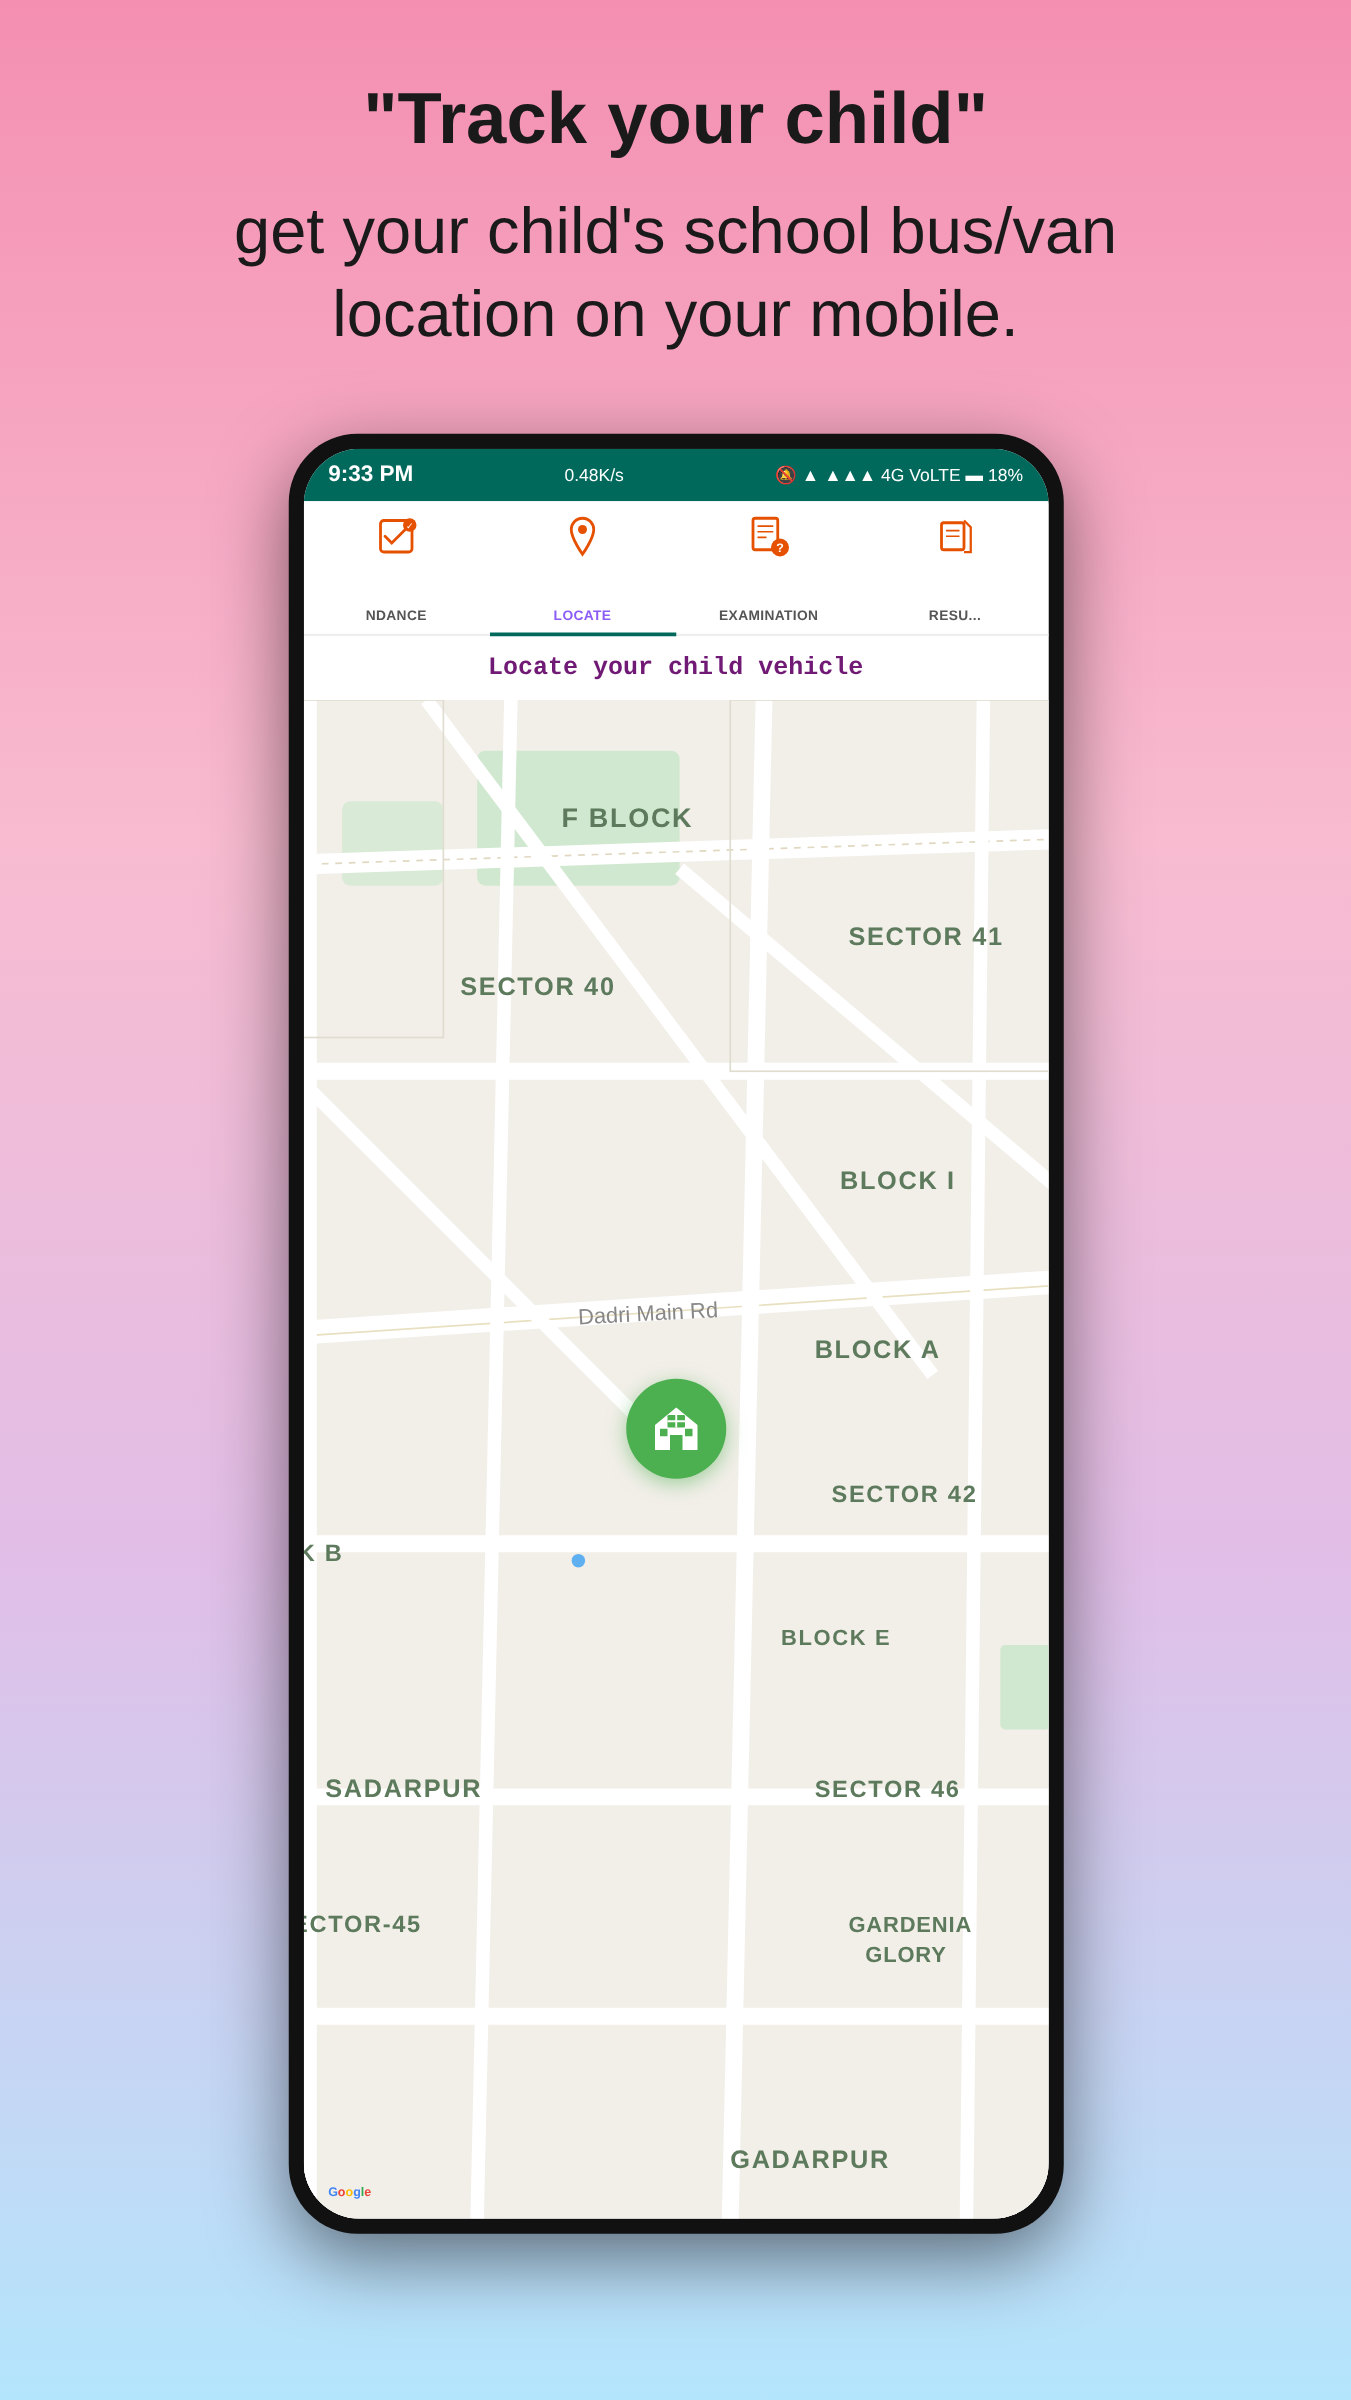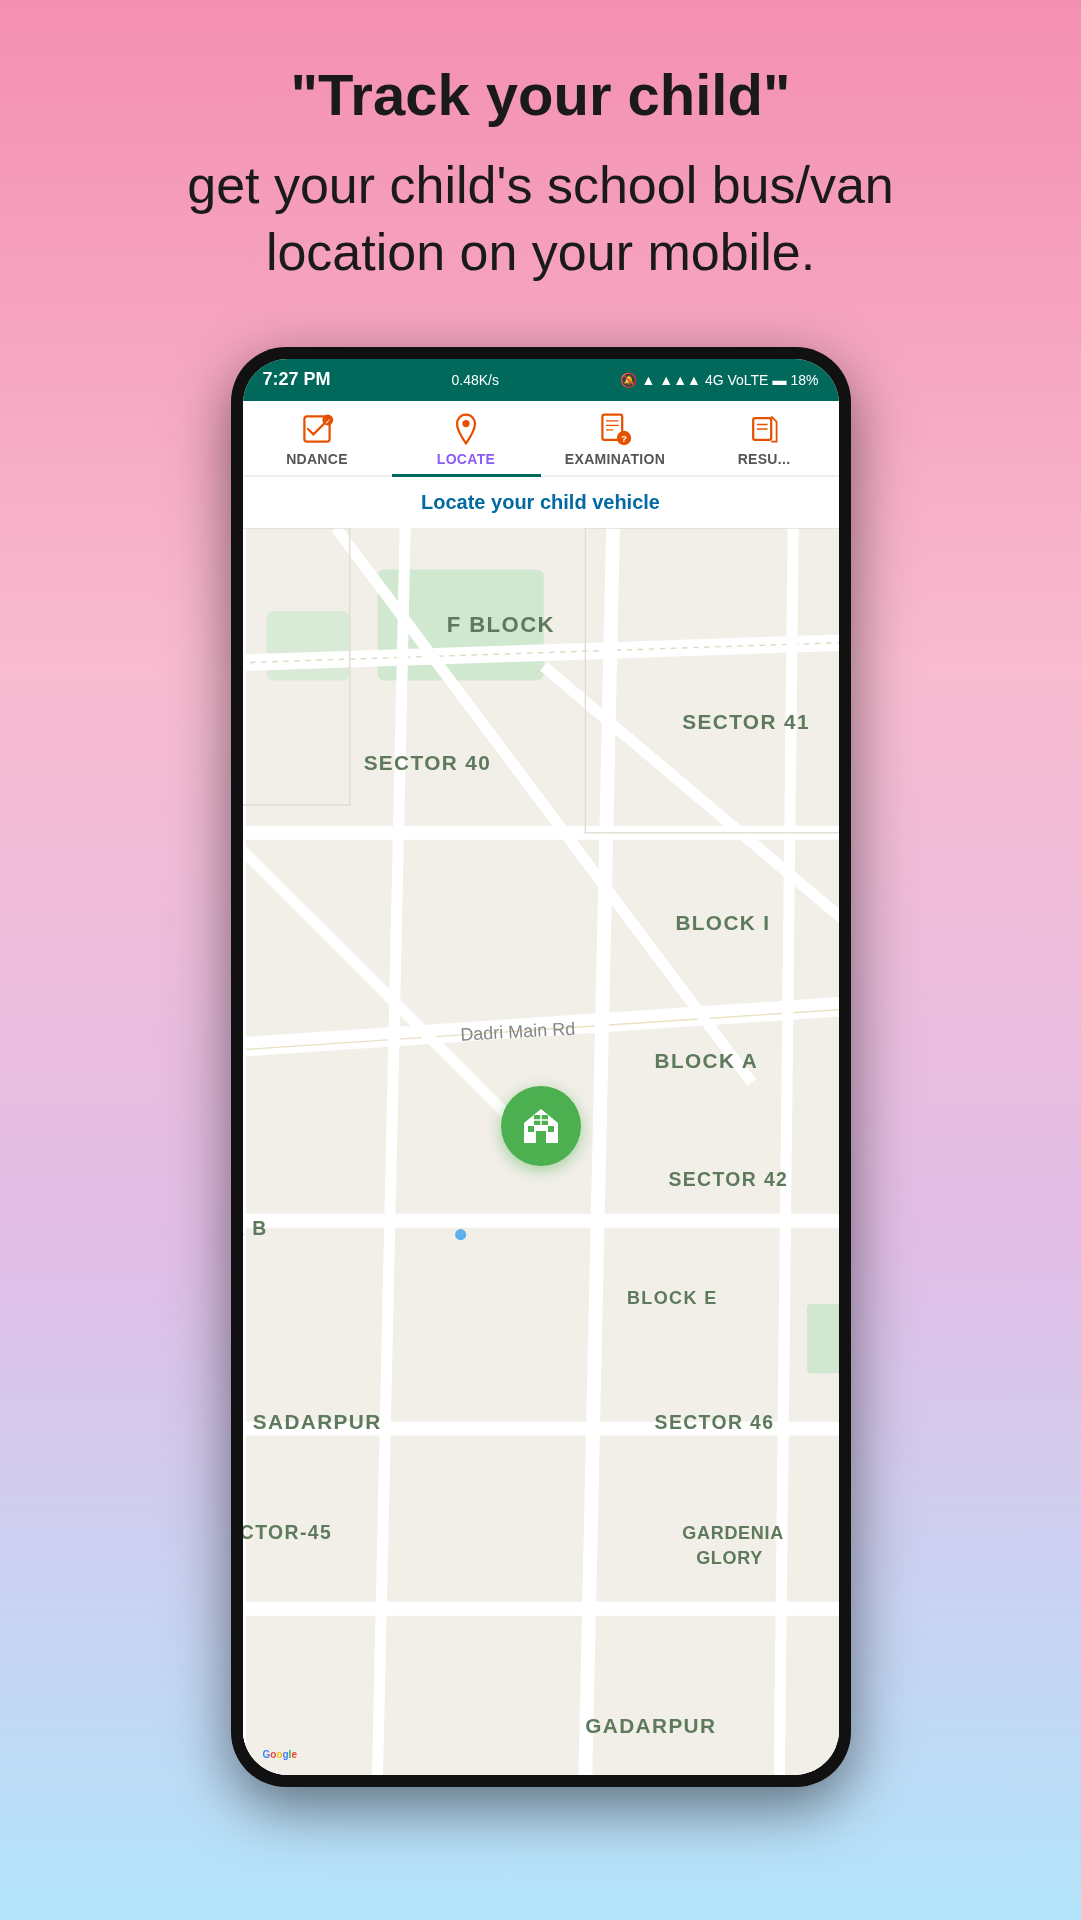--- a/index.html
+++ b/index.html
@@ -114,33 +114,35 @@
       background: #00695c;
     }
 
     .tab-icon {
       width: 36px;
       height: 36px;
       margin-bottom: 4px;
     }
 
     .tab-label {
-      font-size: 14px;
+      font-size: 11px;
       font-weight: bold;
       letter-spacing: 0.3px;
+      margin-top: 36px;
     }
 
     .page-title {
       text-align: center;
       font-size: 20px;
       font-weight: bold;
-      color: #0369a1;
+      color: #701a75;
       padding: 14px 10px;
       background: #fff;
       flex-shrink: 0;
+      font-family: Liberation Mono, monospace;
     }
 
     .map-container {
       flex: 1;
       position: relative;
       overflow: hidden;
       background: #e8e8e8;
       text-align: right;
     }
 
@@ -199,21 +201,21 @@
     <span>location on your mobile.</span>
   </div>
 </div>
 
 <div class="phone-wrapper">
   <div class="phone-outer">
     <div class="phone-inner">
       <div class="phone-screen">
 
         <div class="status-bar">
-          <span class="status-left">7:27 PM</span>
+          <span class="status-left">9:33 PM</span>
           <span class="status-center">0.48K/s</span>
           <span class="status-right">
             <span>🔕</span>
             <span>▲</span>
             <span>▲▲▲</span>
             <span>4G VoLTE</span>
             <span>▬</span>
             <span>18%</span>
           </span>
         </div>

